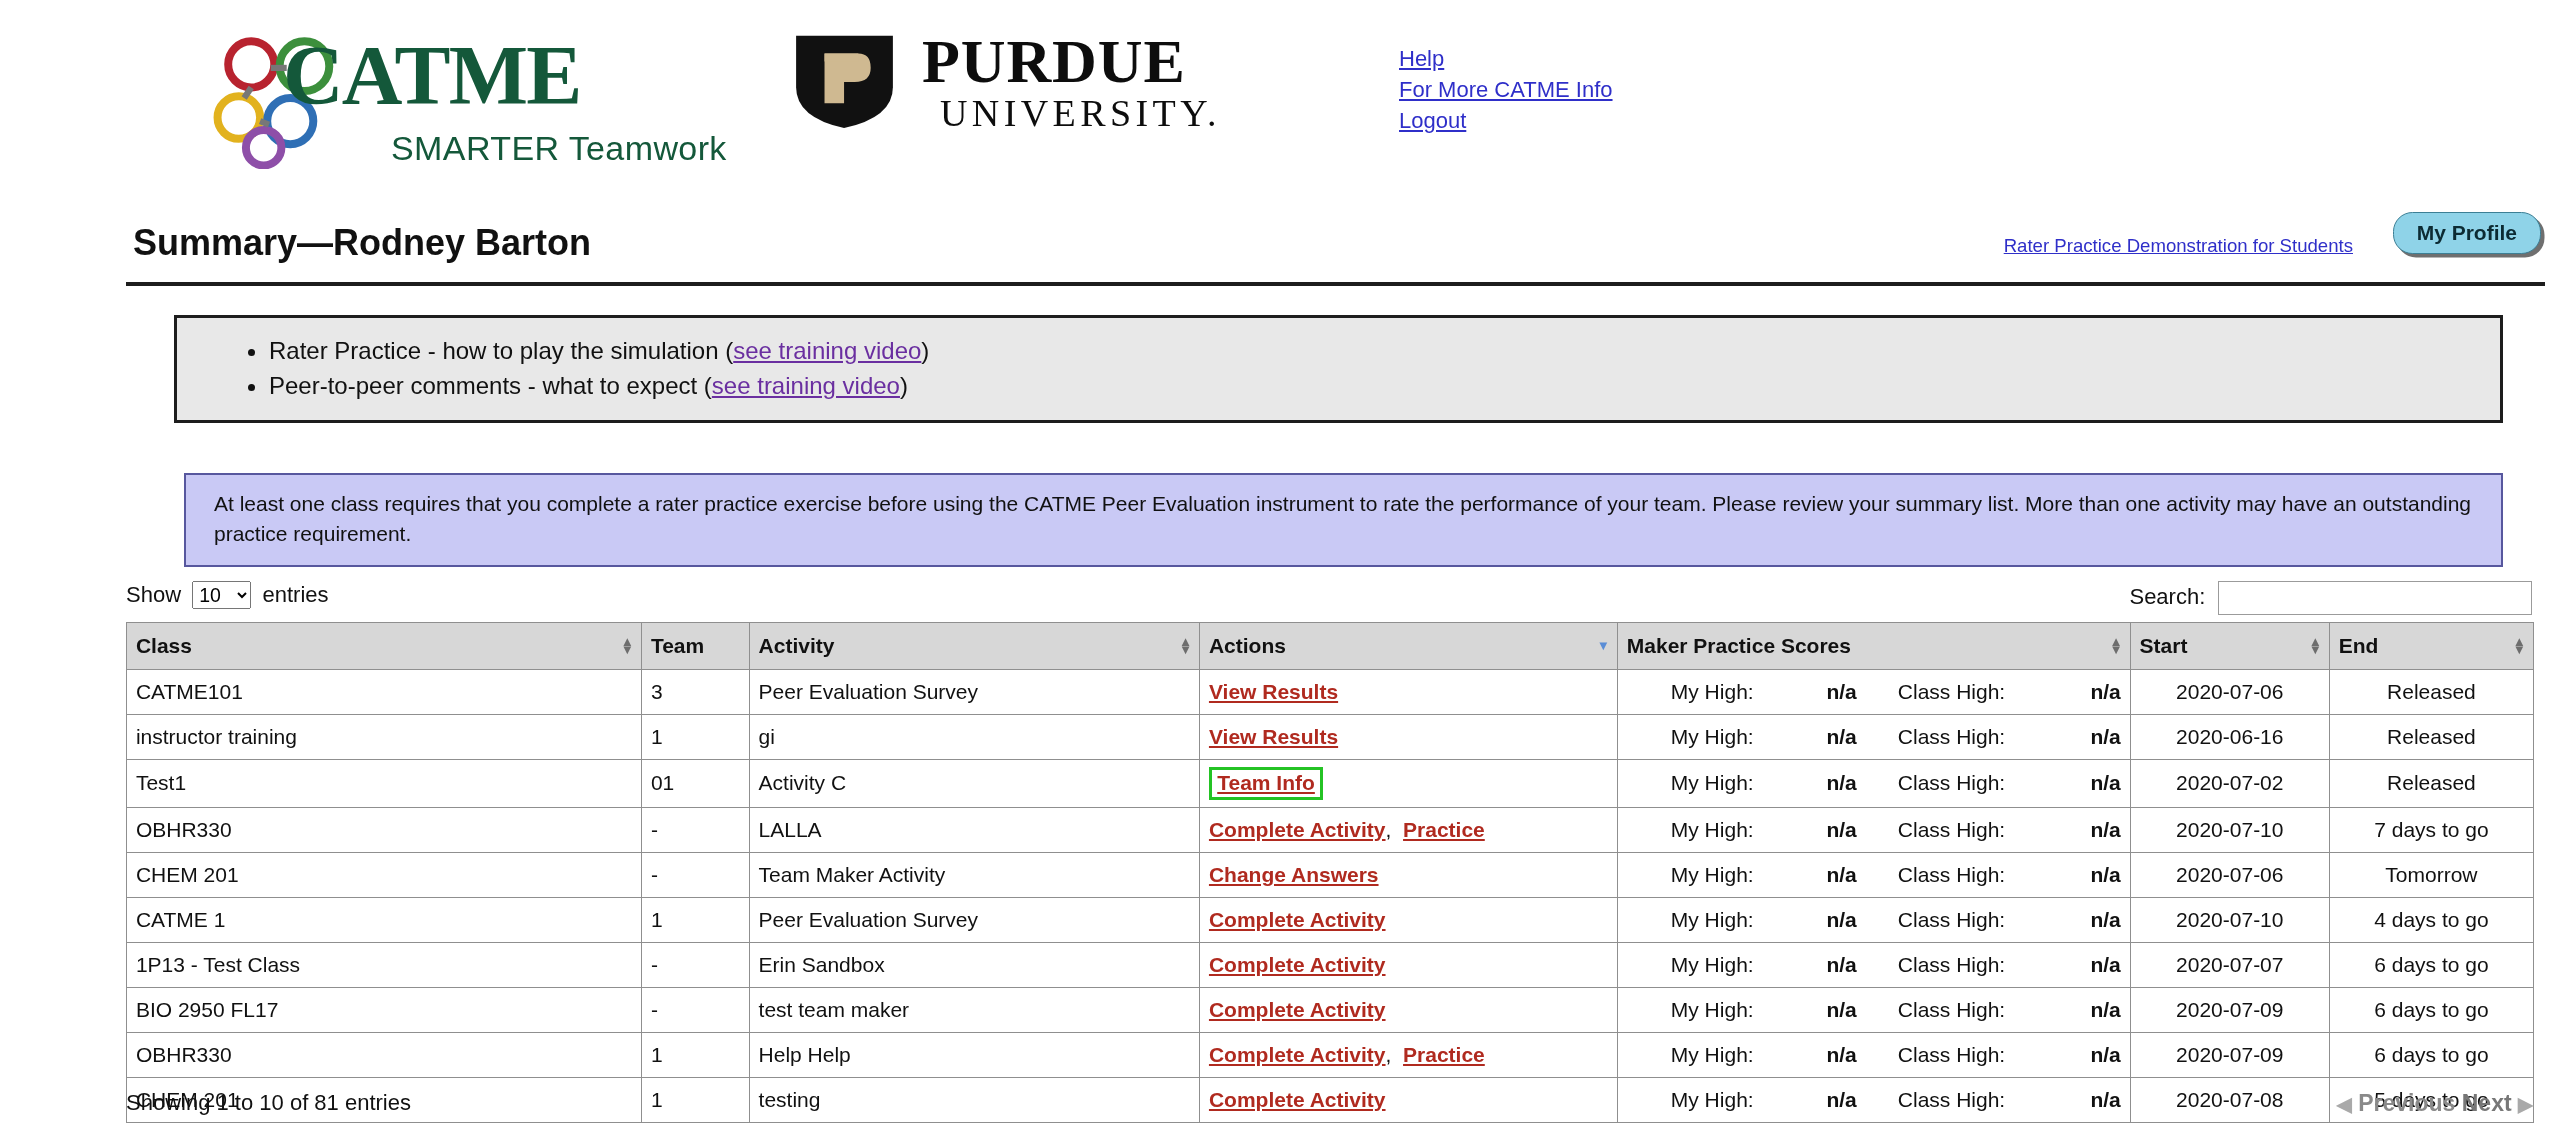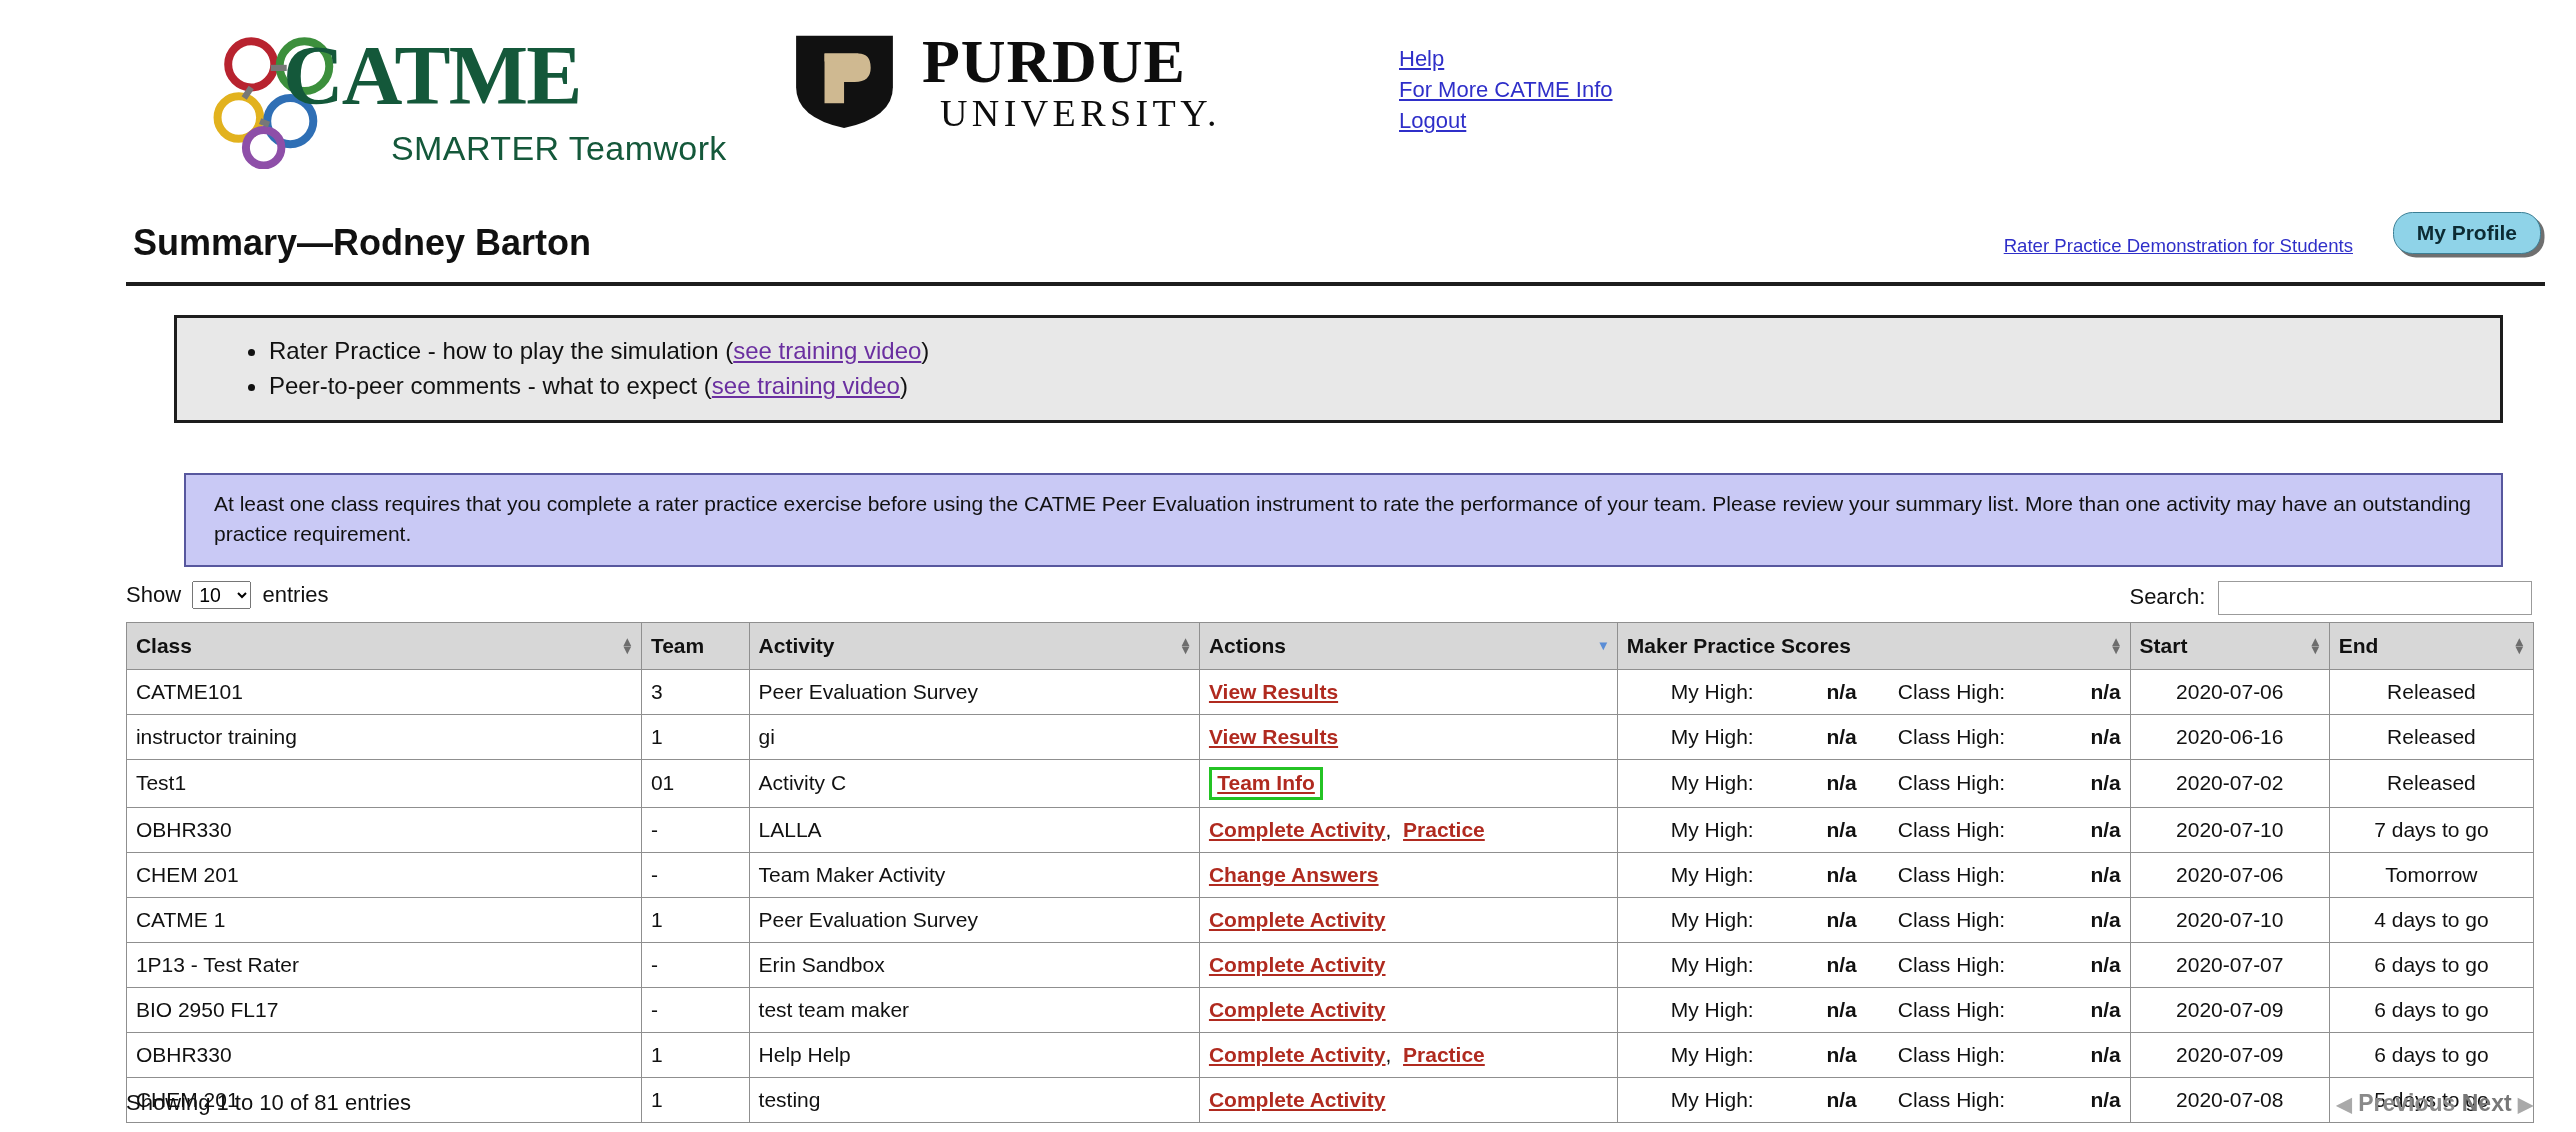--- a/index.html
+++ b/index.html
@@ -472,21 +472,21 @@
         <tr>
           <td>CATME 1</td>
           <td>1</td>
           <td>Peer Evaluation Survey</td>
           <td><a href="#" class="action">Complete Activity</a></td>
           <td class="scorecell"><span class="sc-left lbl">My High:</span><span class="sc-val na">n/a</span><span class="sc-mid lbl">Class High:</span><span class="sc-val na">n/a</span></td>
           <td class="center">2020-07-10</td>
           <td class="center">4 days to go</td>
         </tr>
         <tr>
-          <td>1P13 - Test Rater</td>
+          <td>1P13 - Test Class</td>
           <td>-</td>
           <td>Erin Sandbox</td>
           <td><a href="#" class="action">Complete Activity</a></td>
           <td class="scorecell"><span class="sc-left lbl">My High:</span><span class="sc-val na">n/a</span><span class="sc-mid lbl">Class High:</span><span class="sc-val na">n/a</span></td>
           <td class="center">2020-07-07</td>
           <td class="center">6 days to go</td>
         </tr>
         <tr>
           <td>BIO 2950 FL17</td>
           <td>-</td>

